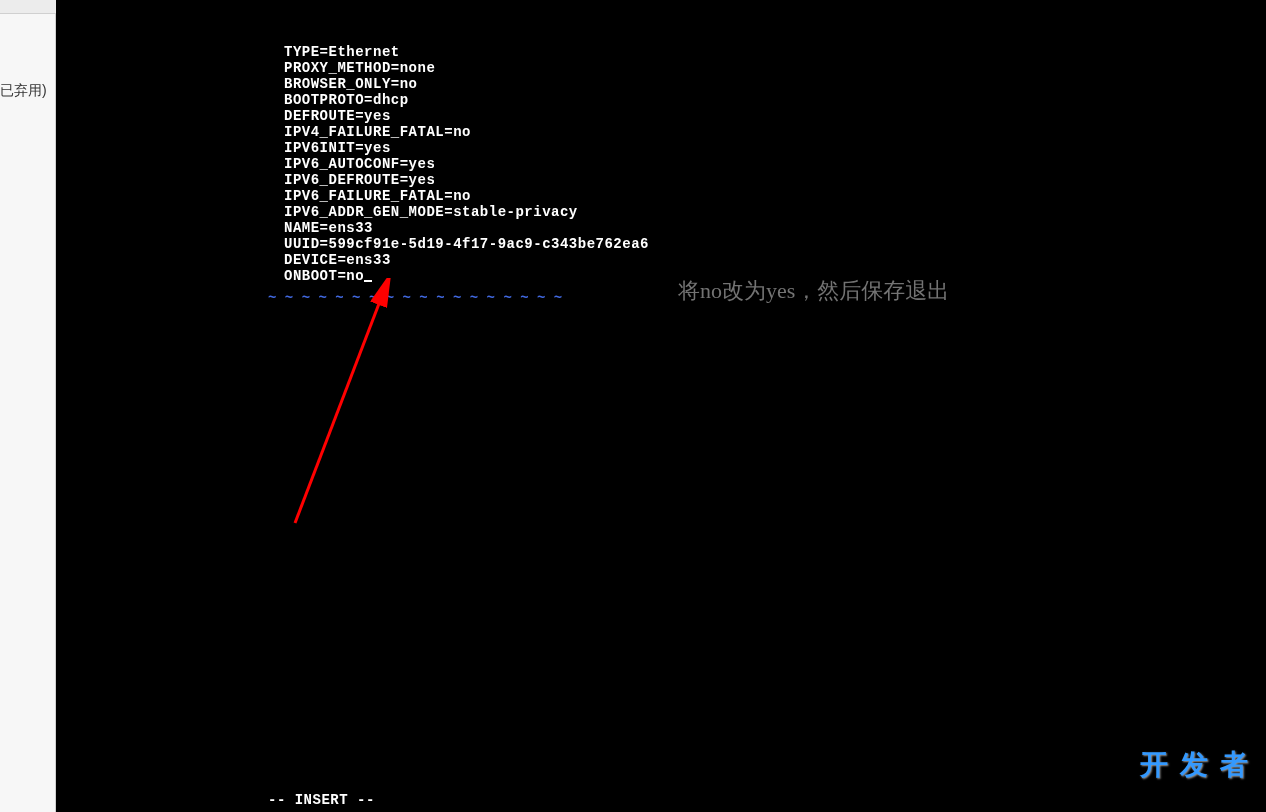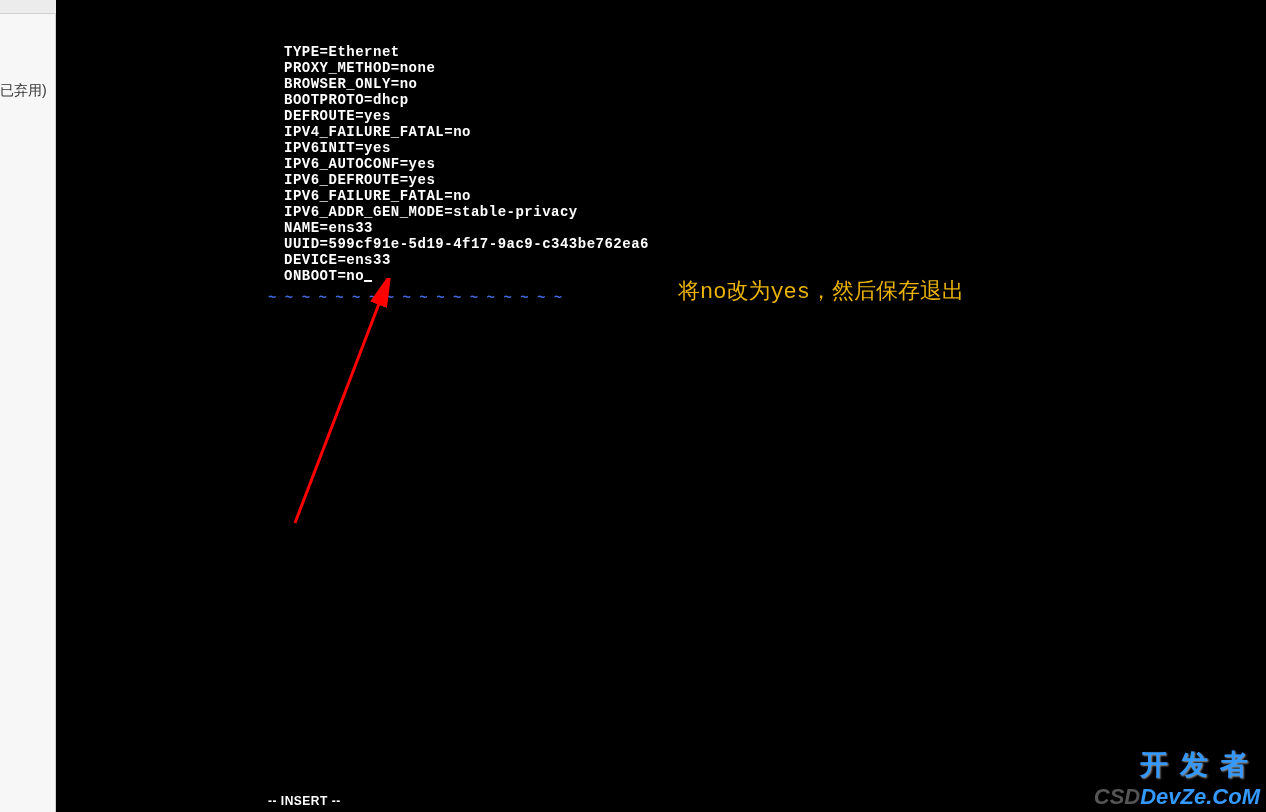--- a/index.html
+++ b/index.html
@@ -77,33 +77,33 @@
       font-family: "Courier New", monospace;
       font-size: 14px;
       line-height: 28px;
       color: #4169E1;
       font-weight: bold;
     }
     .status-line {
       position: absolute;
       left: 212px;
       bottom: 4px;
-      font-family: Liberation Sans, sans-serif;
-      font-size: 12px;
+      font-family: Liberation Mono, monospace;
+      font-size: 14px;
       color: #ffffff;
       font-weight: bold;
       letter-spacing: 0.5px;
     }
     .annotation-text {
       position: absolute;
       left: 622px;
       top: 276px;
-      font-family: Liberation Mono, monospace;
+      font-family: Liberation Serif, serif;
       font-size: 22px;
-      color: #eab308;
+      color: #737373;
       font-weight: 500;
     }
     .arrow-svg {
       position: absolute;
       left: 234px;
       top: 278px;
       width: 110px;
       height: 250px;
       pointer-events: none;
     }
@@ -184,16 +184,13 @@
   <svg class="arrow-svg" viewBox="0 0 110 250">
     <defs>
       <marker id="arrowhead" markerWidth="12" markerHeight="12" refX="6" refY="3" orient="auto">
         <polygon points="0 0, 12 3, 0 6" fill="#ff0000"></polygon>
       </marker>
     </defs>
     <line x1="5" y1="245" x2="95" y2="10" stroke="#ff0000" stroke-width="3" marker-end="url(#arrowhead)"></line>
   </svg>
 
   <div class="watermark-dev">开发者</div>
-  <div class="watermark-text">
-    <span>CSD</span><span class="devze">DevZe.CoM</span>
-  </div>
 </div>
 
 </body></html>

